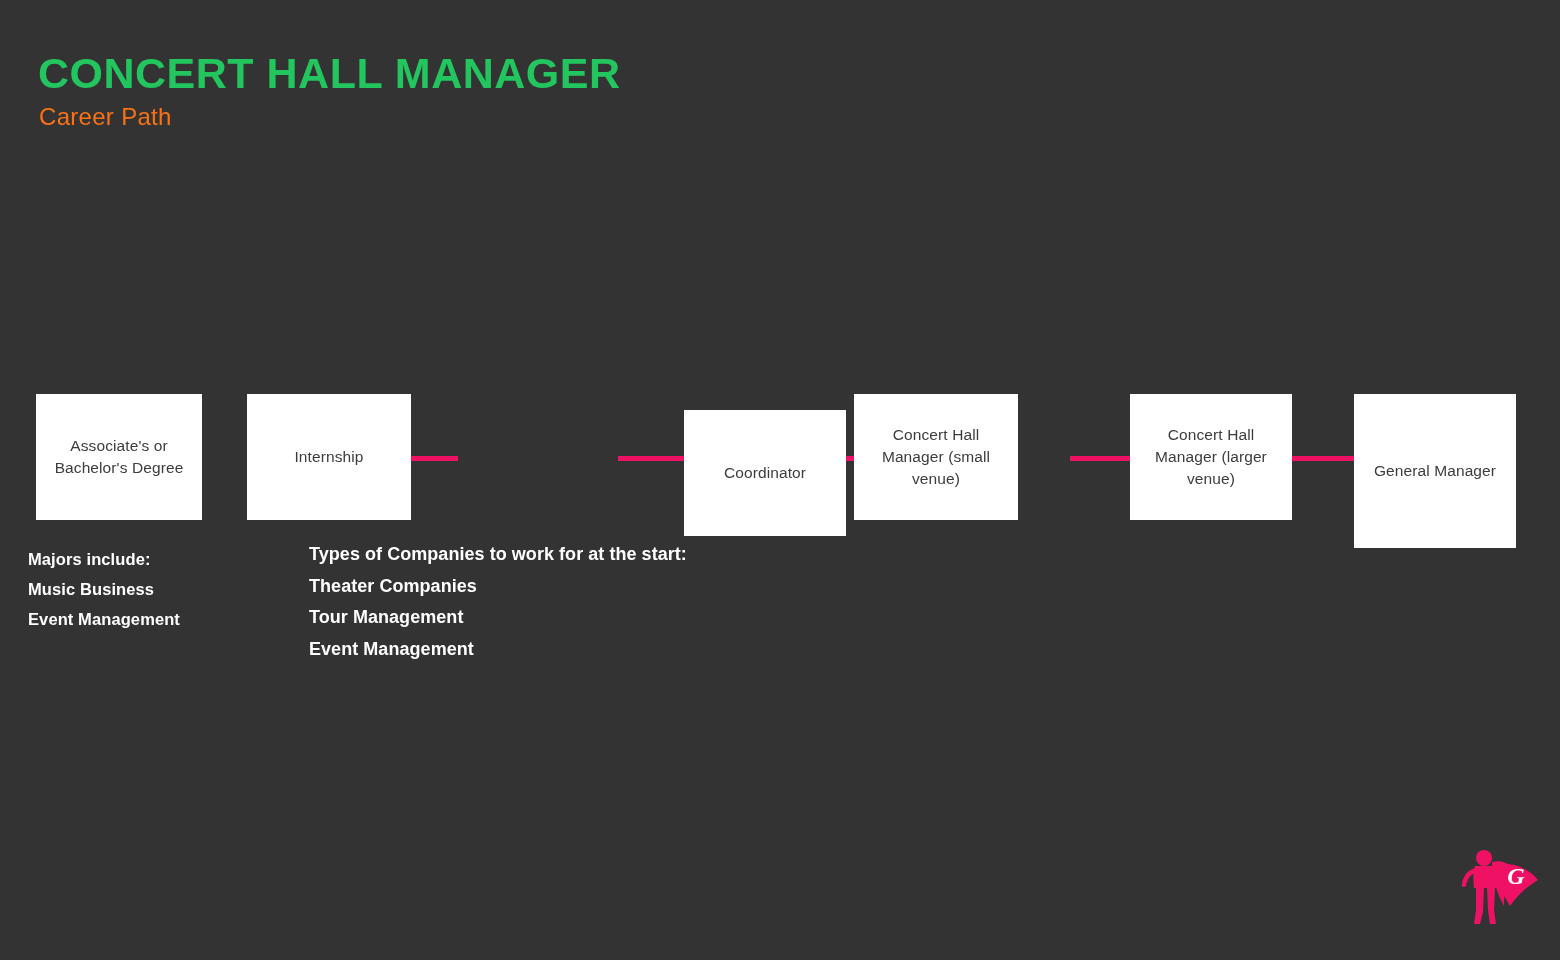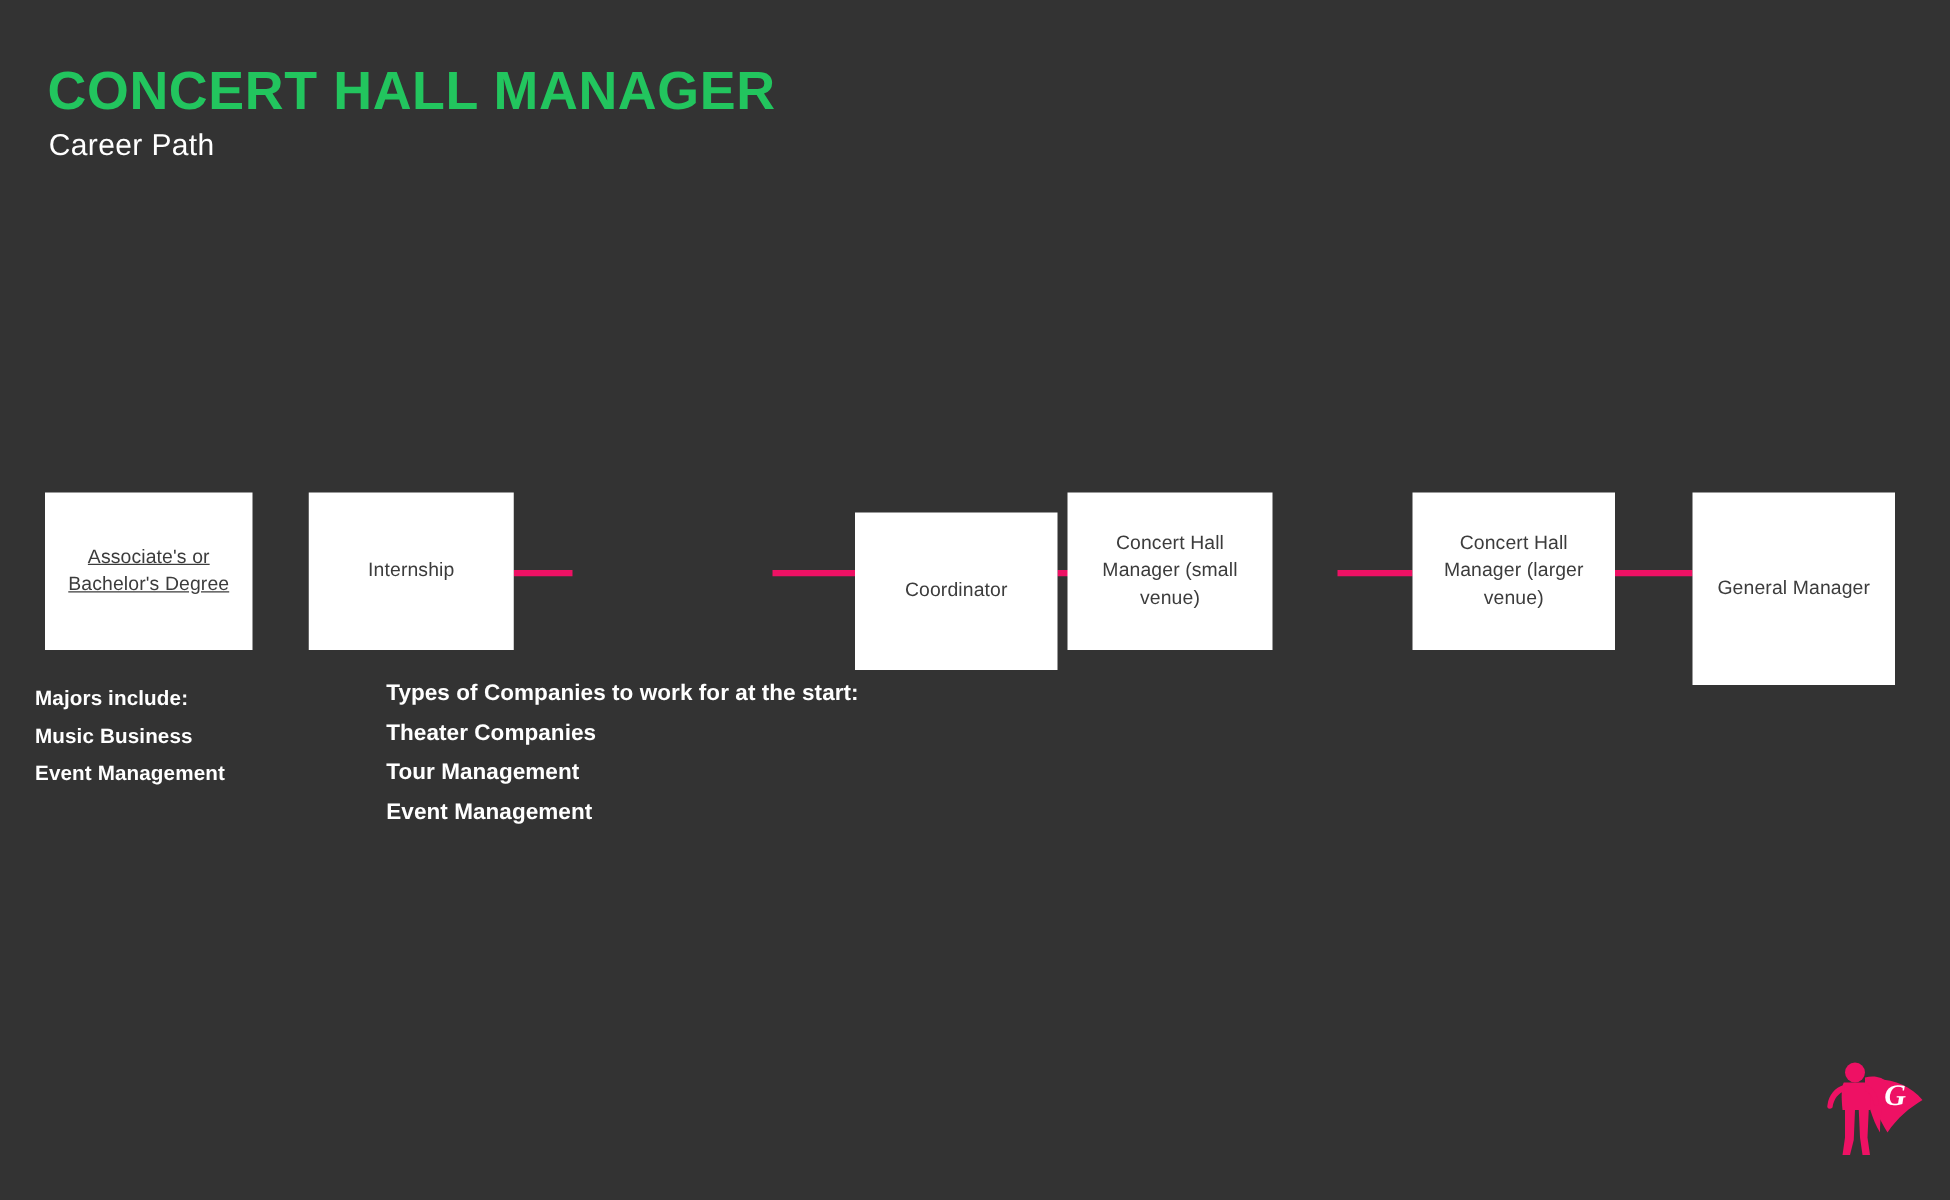--- a/index.html
+++ b/index.html
@@ -34,21 +34,21 @@
     font-weight: bold;
     letter-spacing: 0.5px;
     color: #22c55e;
     line-height: 1.02;
     margin: 0;
     white-space: nowrap;
   }
   #subtitle {
     font-size: 24px;
     font-weight: 300;
-    color: #ffffff;
+    color: #f97316;
     letter-spacing: 0.3px;
     margin: 8px 0 0 1px;
     line-height: 1.1;
   }
 
   
   #flow {
     position: absolute;
     left: 0;
     top: 394px;
@@ -129,21 +129,21 @@
     <h1 id="title">CONCERT HALL MANAGER</h1>
     <div id="subtitle">Career Path</div>
   </div>
 
   <div id="flow">
       <div class="connector" style="left: 411px; width: 47px;"></div>
       <div class="connector" style="left: 618px; width: 66px;"></div>
       <div class="connector" style="left: 846px; width: 60px;"></div>
       <div class="connector" style="left: 1070px; width: 60px;"></div>
       <div class="connector" style="left: 1292px; width: 62px;"></div>
-      <div class="node" style="left: 36px; top: 0px; width: 166px; height: 126px; text-decoration: underline;">
+      <div class="node" style="left: 36px; top: 0px; width: 166px; height: 126px;">
         <span>Associate's or Bachelor's Degree</span>
       </div>
       <div class="node" style="left: 247px; top: 0px; width: 164px; height: 126px;">
         <span>Internship</span>
       </div>
       <div class="node" style="left: 684px; top: 16px; width: 162px; height: 126px;">
         <span>Coordinator</span>
       </div>
       <div class="node" style="left: 854px; top: 0px; width: 164px; height: 126px;">
         <span>Concert Hall Manager (small venue)</span>

